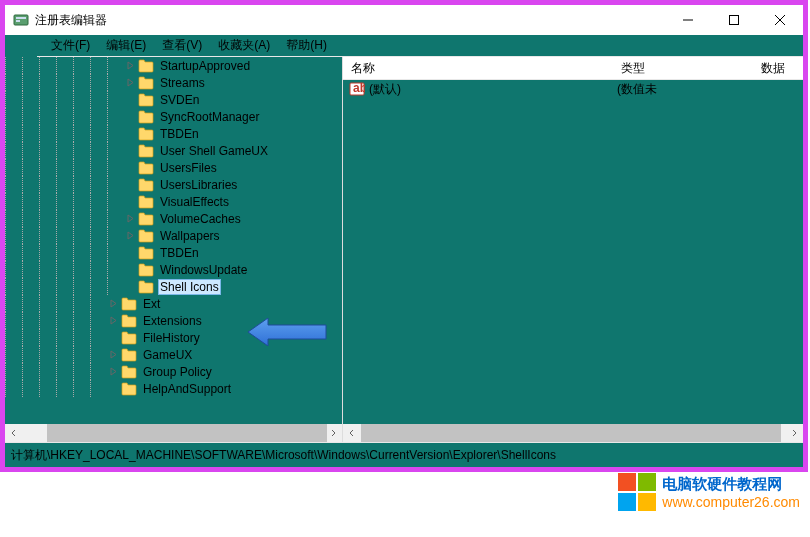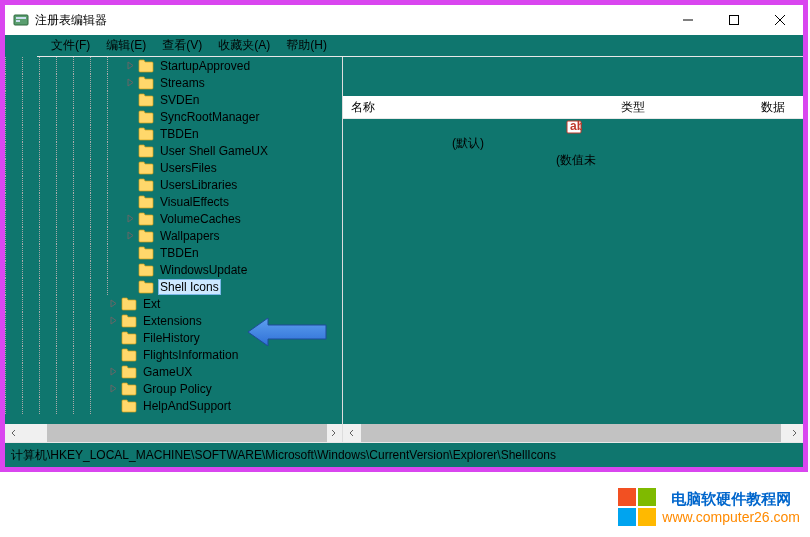--- a/index.html
+++ b/index.html
@@ -12,45 +12,45 @@
 .titlebar .winbtns { display:flex; }
 .winbtn { width:46px; height:30px; display:flex; align-items:center; justify-content:center; }
 .winbtn svg { width:10px; height:10px; }
 
 .menubar { height:22px; display:flex; align-items:center; padding:2px 6px; border-bottom:1px solid #e8e8e8;margin-left:32px; }
 .menuitem { padding:2px 8px; cursor:default; }
 
 .client { flex:1; display:flex; min-height:0; }
 .treepane { width:338px; border-right:1px solid #ddd; position:relative; overflow:hidden; }
 .tree-inner { position:absolute; left:0; top:0; right:0; bottom:18px; overflow:hidden; }
-.listpane { flex:1; position:relative; overflow:hidden;margin-top:39px; }
+.listpane { flex:1; position:relative; overflow:hidden; }
 
 .tree-row { height:17px; display:flex; align-items:center; white-space:nowrap; color:#000; }
 .tree-row .expander { width:12px; display:inline-flex; align-items:center; justify-content:center; }
 .tree-row .folder { width:16px; height:14px; margin:0 4px 0 2px; }
 .tree-row .label { padding:0 2px; }
 .tree-row.selected .label { background:#cde8ff; border:1px solid #7ab7e8; padding:0 1px; }
 
 .folder svg { width:16px; height:14px; display:block; }
 
 .listhdr { height:23px; display:flex; align-items:center; border-bottom:1px solid #e8e8e8; background:#fff; }
 .listhdr .col { padding:0 8px; height:100%; display:flex; align-items:center; border-right:1px solid transparent; }
-.list-row { height:18px; display:flex; align-items:center; padding-left:6px;flex-direction:column; }
+.list-row { height:18px; display:flex; align-items:center; padding-left:6px; }
 .list-row .vicon { width:16px; height:16px; margin-right:4px; display:flex; align-items:center; justify-content:center; }
 
 .hscroll { position:absolute; left:0; right:0; bottom:0; height:18px; background:#f0f0f0; display:flex; align-items:center; }
 .hscroll .track { flex:1; height:18px; background:#f0f0f0; position:relative; }
 .hscroll .thumb { position:absolute; top:0; height:18px; background:#c2c2c2; }
 .hscroll .arrow { width:18px; height:18px; display:flex; align-items:center; justify-content:center; background:#f0f0f0; }
 
 .statusbar { height:22px; border-top:1px solid #e8e8e8; display:flex; align-items:center; padding:12px 6px; font-size:12px; white-space:nowrap; overflow:hidden; }
 
 .arrow-annot { position:absolute; left:248px; top:318px; pointer-events:none; }
 
-.watermark { position:absolute; right:10px; bottom:11px; display:flex; align-items:center; pointer-events:none;text-align:center; }
+.watermark { position:absolute; right:10px; bottom:26px; display:flex; align-items:center; pointer-events:none; }
 .wm-logo { display:grid; grid-template-columns:18px 18px; grid-template-rows:18px 18px; gap:2px; margin-right:6px; }
 .wm-logo div:nth-child(1){background:#f25022;}
 .wm-logo div:nth-child(2){background:#7fba00;}
 .wm-logo div:nth-child(3){background:#00a4ef;}
 .wm-logo div:nth-child(4){background:#ffb900;}
 .wm-text1 { color:#0066cc; font-weight:bold; font-size:15px; }
 .wm-text2 { color:#ff8a00; font-size:14px; }
 
 .ind { display:inline-block; width:17px; height:17px; border-left:1px dotted #aaa; position:relative; top:0; }
 
@@ -395,35 +395,20 @@
             </span>
             <span class="label">FileHistory</span>
           </div>
           <div class="tree-row">
             <span class="ind"></span>
             <span class="ind"></span>
             <span class="ind"></span>
             <span class="ind"></span>
             <span class="ind"></span>
             <span class="ind"></span>
-            <span class="expander"></span>
-            <span class="folder">
-              <svg viewBox="0 0 16 14">
-                <path d="M1 3 L1 12 Q1 13 2 13 L14 13 Q15 13 15 12 L15 4 Q15 3 14 3 L7 3 L6 1 L2 1 Q1 1 1 2 Z" fill="#ffd86b" stroke="#d4a017" stroke-width="0.7"></path>
-              </svg>
-            </span>
-            <span class="label">FlightsInformation</span>
-          </div>
-          <div class="tree-row">
-            <span class="ind"></span>
-            <span class="ind"></span>
-            <span class="ind"></span>
-            <span class="ind"></span>
-            <span class="ind"></span>
-            <span class="ind"></span>
             <span class="expander">
               <svg viewBox="0 0 9 9">
                 <path d="M2 1 L7 4.5 L2 8 Z" fill="none" stroke="#666" stroke-width="1"></path>
               </svg>
             </span>
             <span class="folder">
               <svg viewBox="0 0 16 14">
                 <path d="M1 3 L1 12 Q1 13 2 13 L14 13 Q15 13 15 12 L15 4 Q15 3 14 3 L7 3 L6 1 L2 1 Q1 1 1 2 Z" fill="#ffd86b" stroke="#d4a017" stroke-width="0.7"></path>
               </svg>
             </span>

